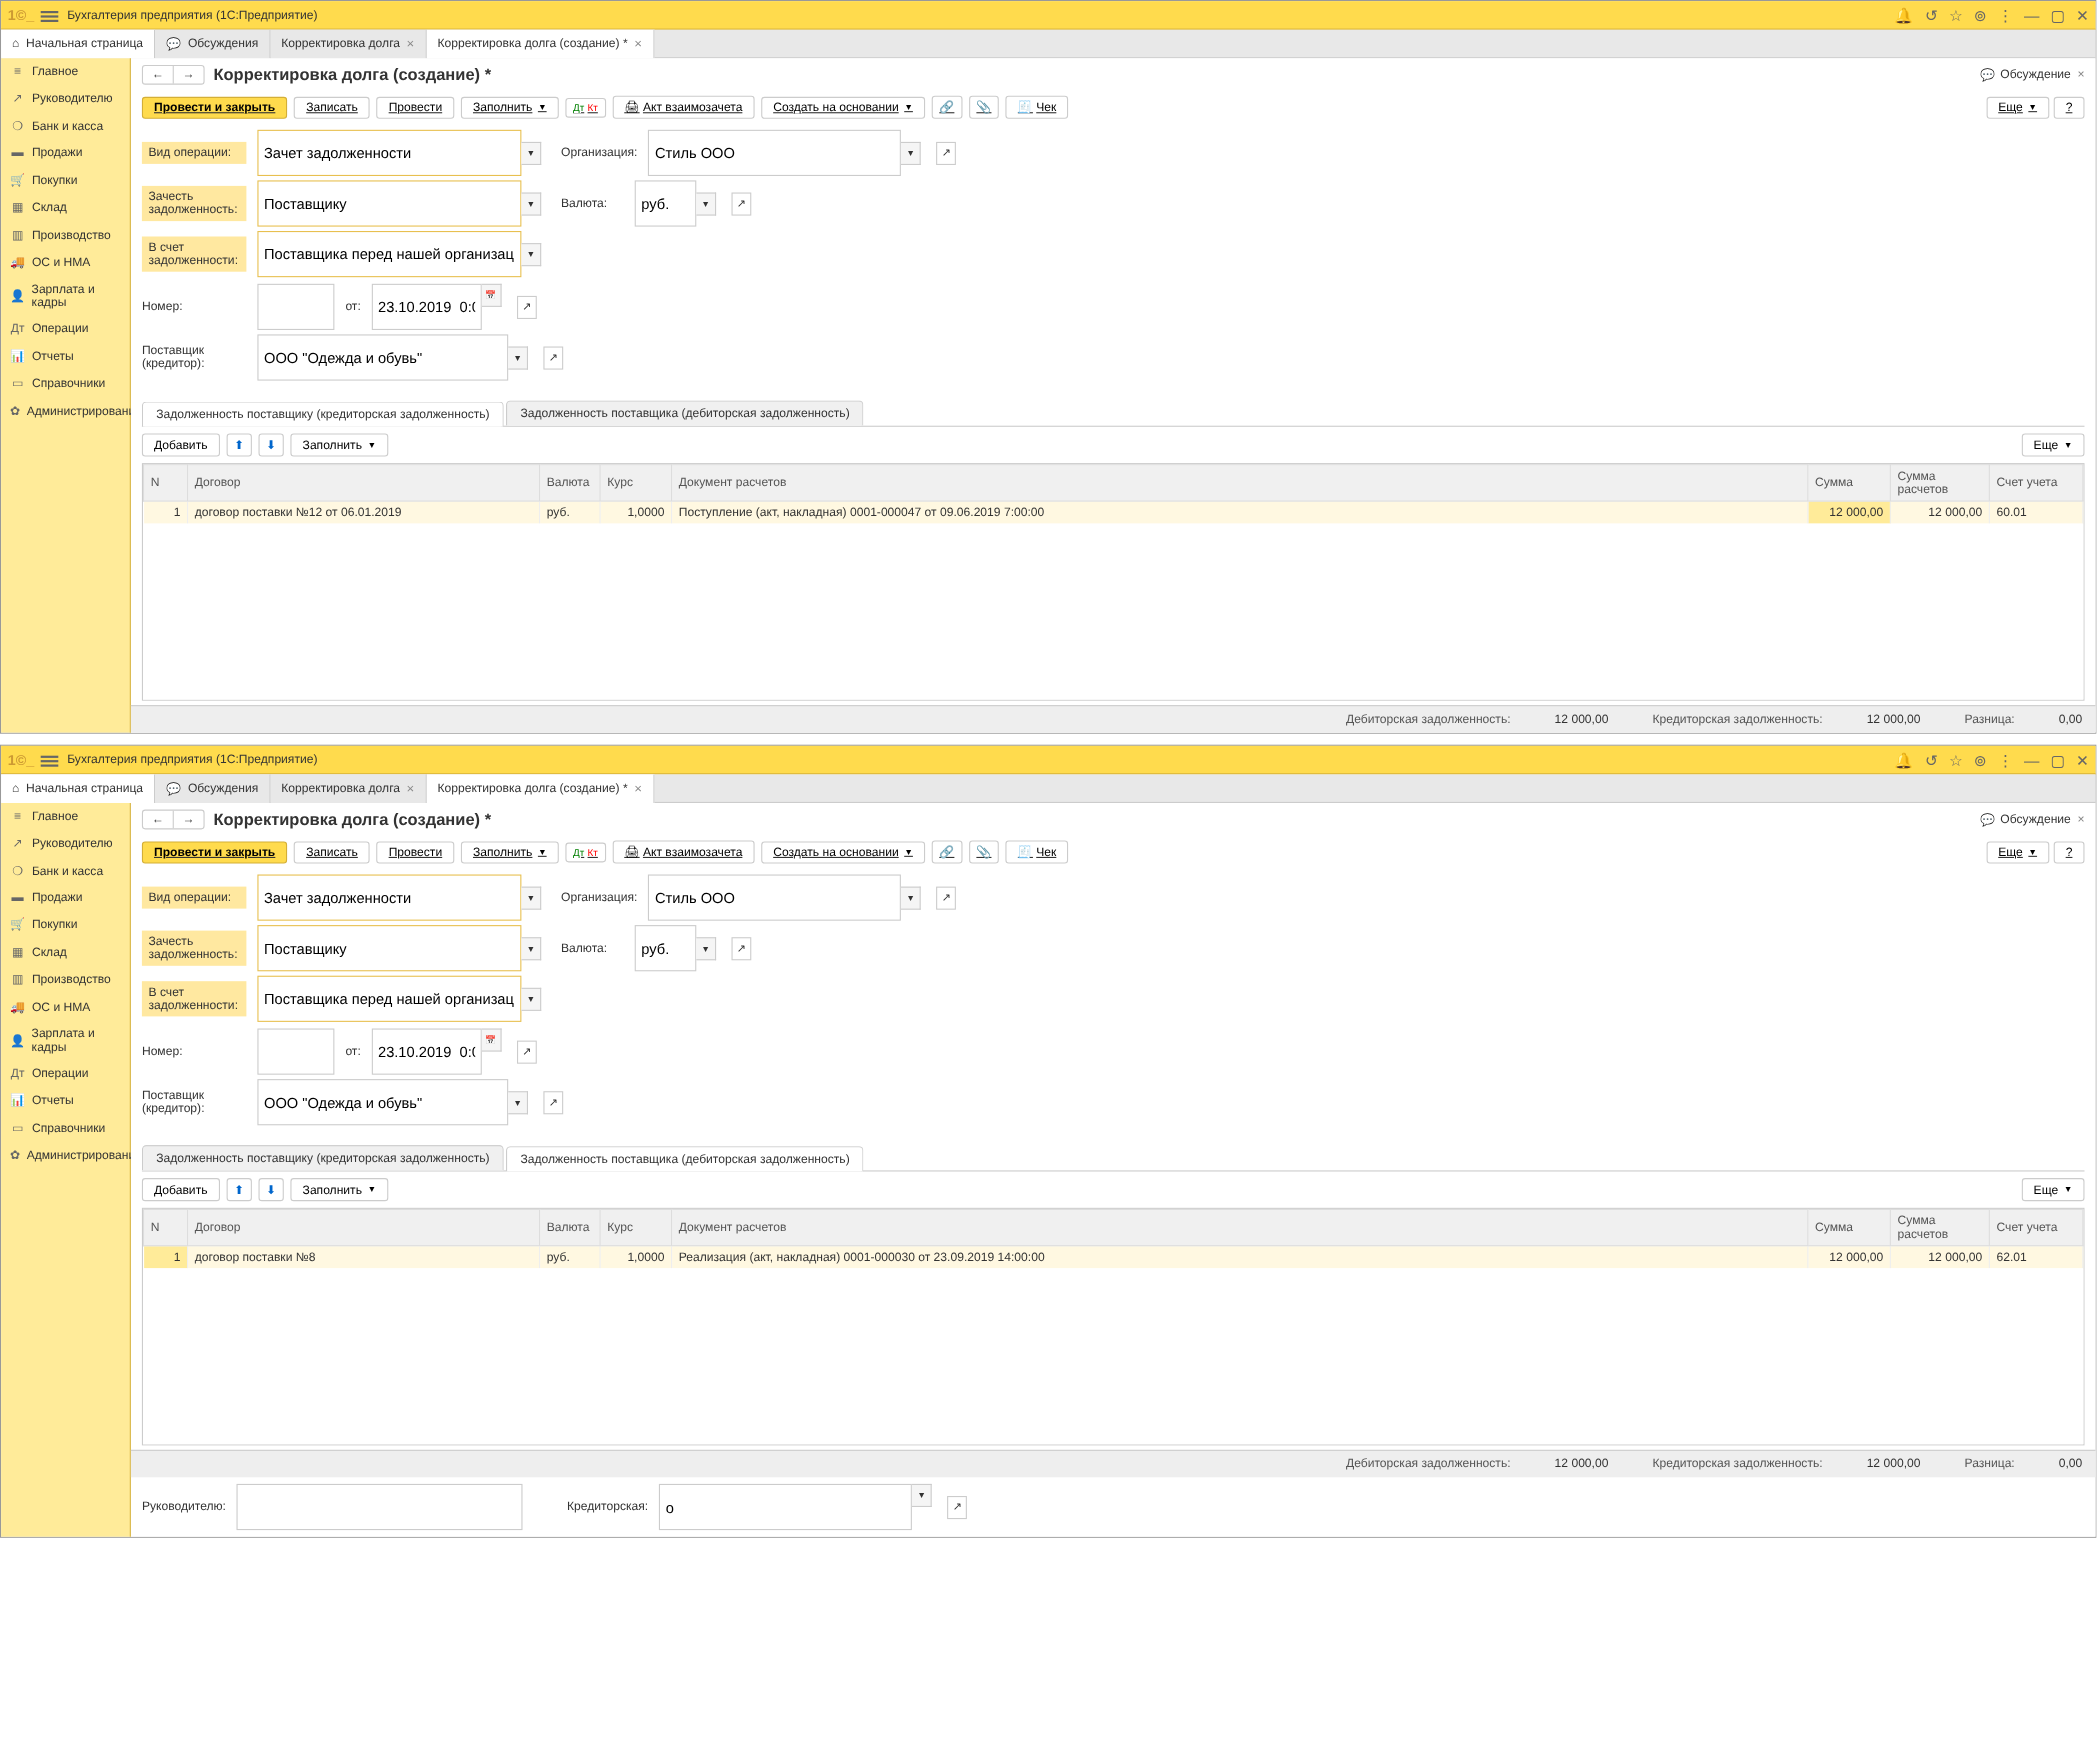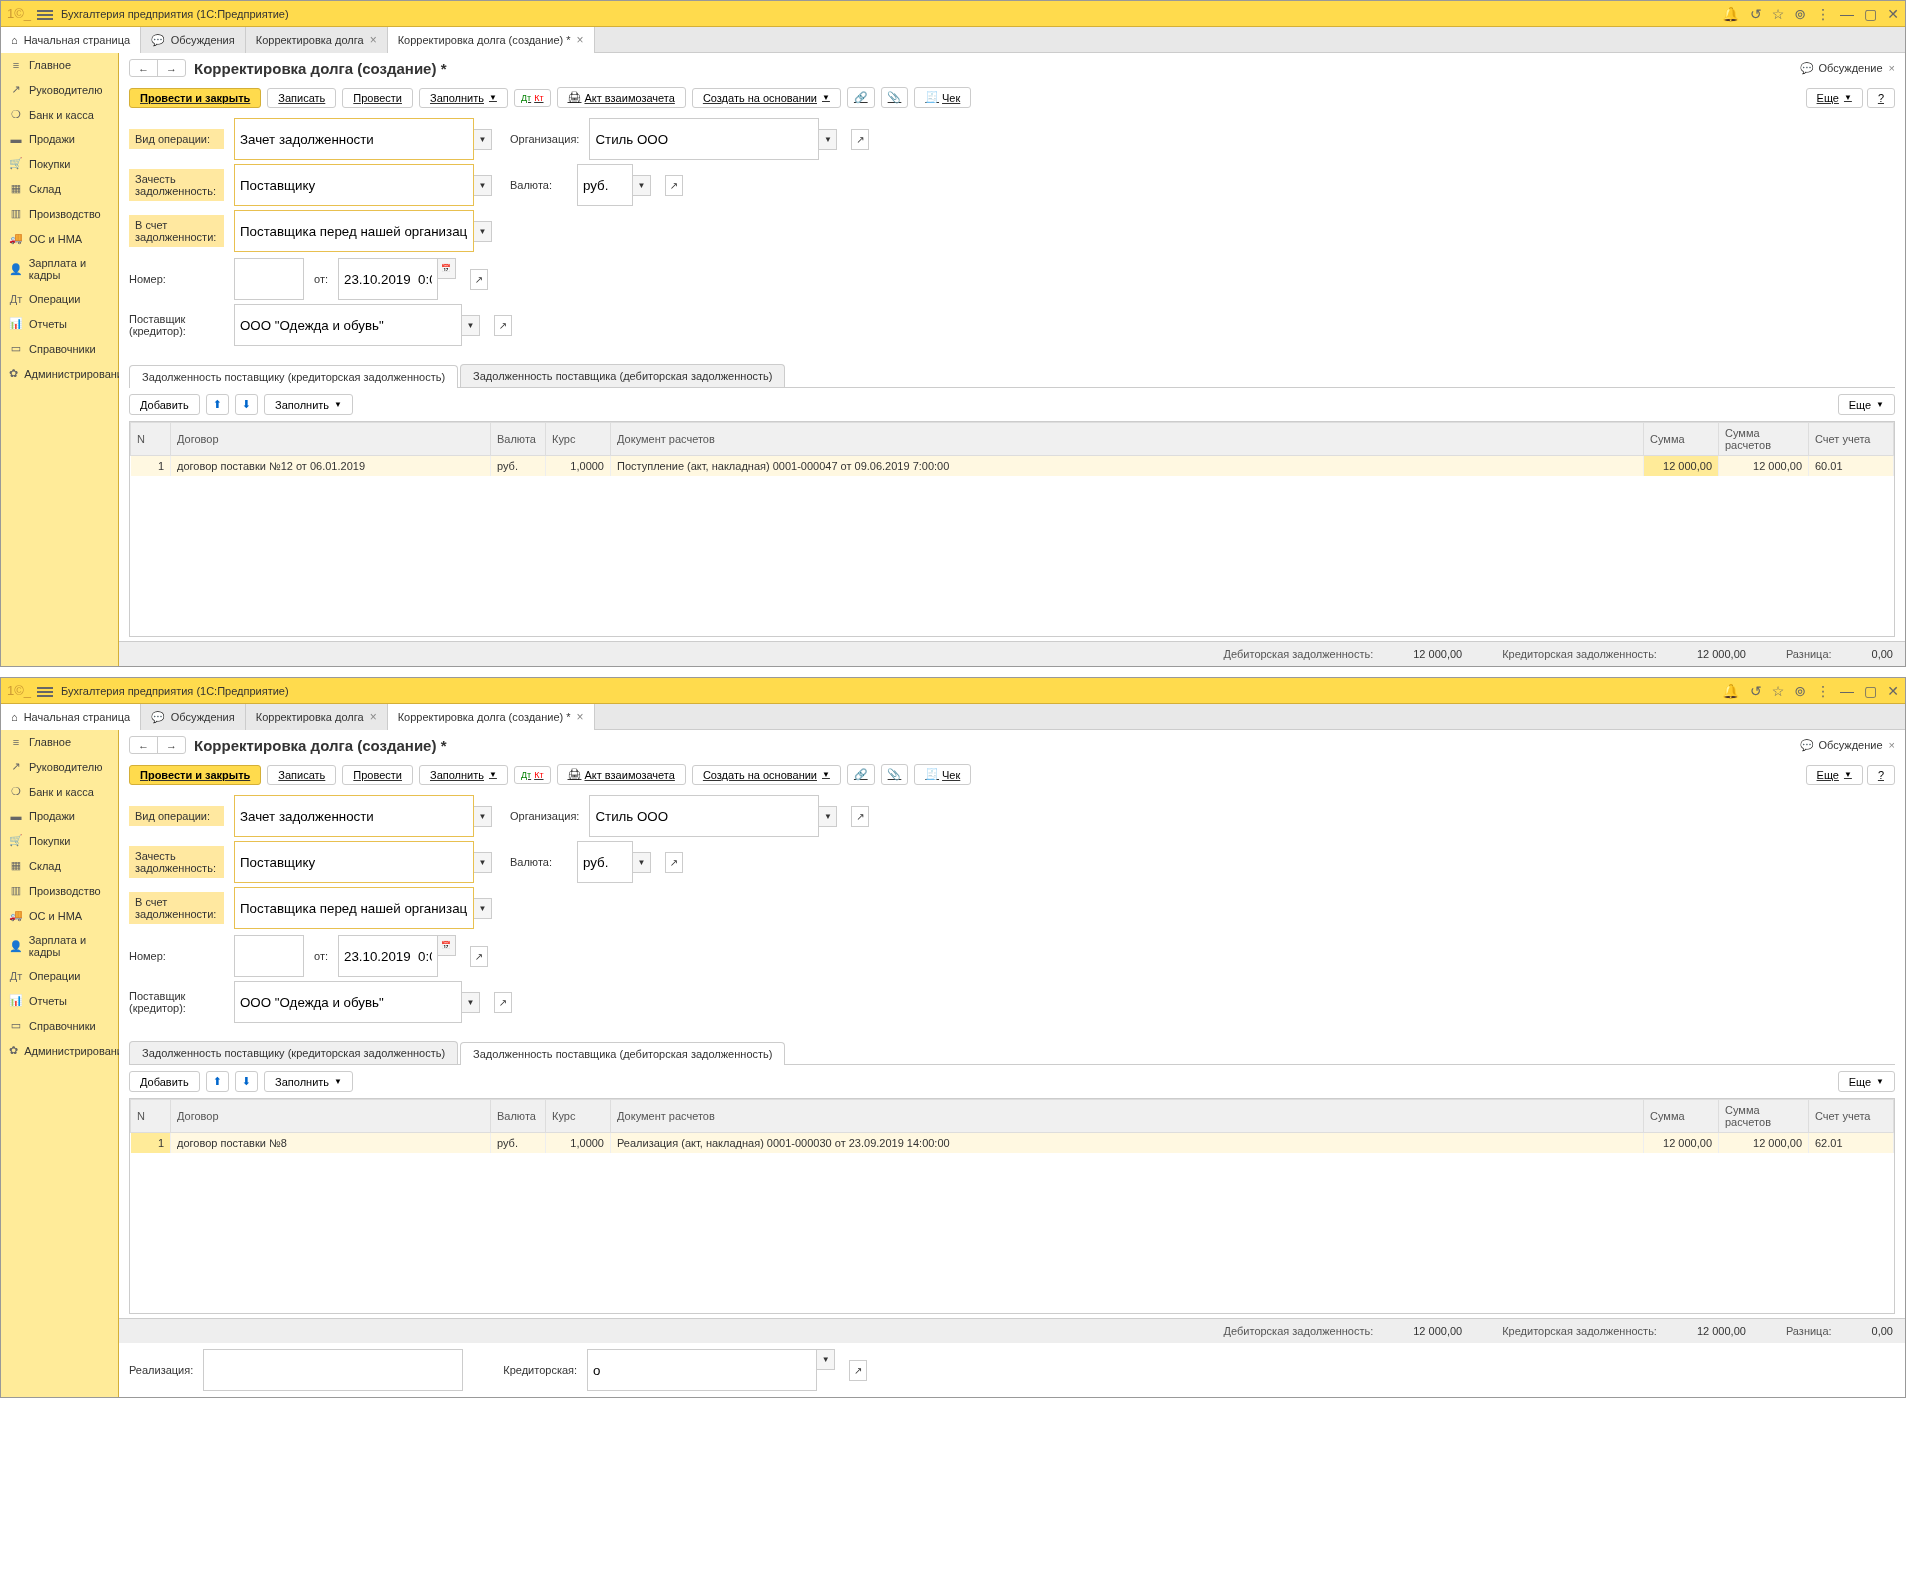--- a/index.html
+++ b/index.html
@@ -1,19 +1,19 @@
 <!DOCTYPE html>
 <html><head>
 <meta charset="utf-8">
 <style>
 * { box-sizing: border-box; margin: 0; padding: 0; font-family: Arial, sans-serif; }
 body { background: #fff; font-size: 11px; color: #333; }
 .window { border: 1px solid #999; background: #fff; margin-bottom: 10px; }
 .titlebar { background: #ffdb4d; height: 26px; display: flex; align-items: center; padding: 0 6px; border-bottom: 1px solid #d4af37; }
-.logo { color: #c93; font-weight: normal; font-size: 13px; margin-right: 6px; }
+.logo { color: #c93; font-weight: bold; font-size: 13px; margin-right: 6px; }
 .burger-icon { width: 16px; height: 12px; display: inline-block; margin-right: 8px; }
 .burger-icon span { display: block; height: 2px; background: #666; margin: 2px 0; }
 .title-text { flex: 1; }
 .titlebar-icons { display: flex; gap: 10px; align-items: center; }
 .titlebar-icons span { cursor: pointer; color: #666; font-size: 14px; }
 .tabstrip { background: #e8e8e8; height: 26px; display: flex; border-bottom: 1px solid #ccc; }
 .tab { padding: 4px 10px; border-right: 1px solid #ccc; display: flex; align-items: center; gap: 6px; background: #e8e8e8; cursor: pointer; height: 26px; }
 .tab.home { background: #fff; }
 .tab.active-sub { background: #fff; }
 .tab .close-x { color: #888; font-size: 12px; }
@@ -568,21 +568,21 @@
         <div class="sb-group">
           <span class="s-label">Дебиторская задолженность:</span>
           <span>12 000,00</span>
           <span class="s-label">Кредиторская задолженность:</span>
           <span>12 000,00</span>
           <span class="s-label">Разница:</span>
           <span>0,00</span>
         </div>
       </div>
       <div class="comment-bar">
-        <span>Реализация:</span>
+        <span>Руководителю:</span>
         <input class="input" style="width: 260px;">
         <span style="margin-left:30px">Кредиторская:</span>
         <div class="select-wrap">
           <input class="input" style="width: 230px;" value="о">
           <span class="select-btn">▼</span>
         </div>
         <span class="ext-btn">↗</span>
       </div>
     </div>
   </div>

